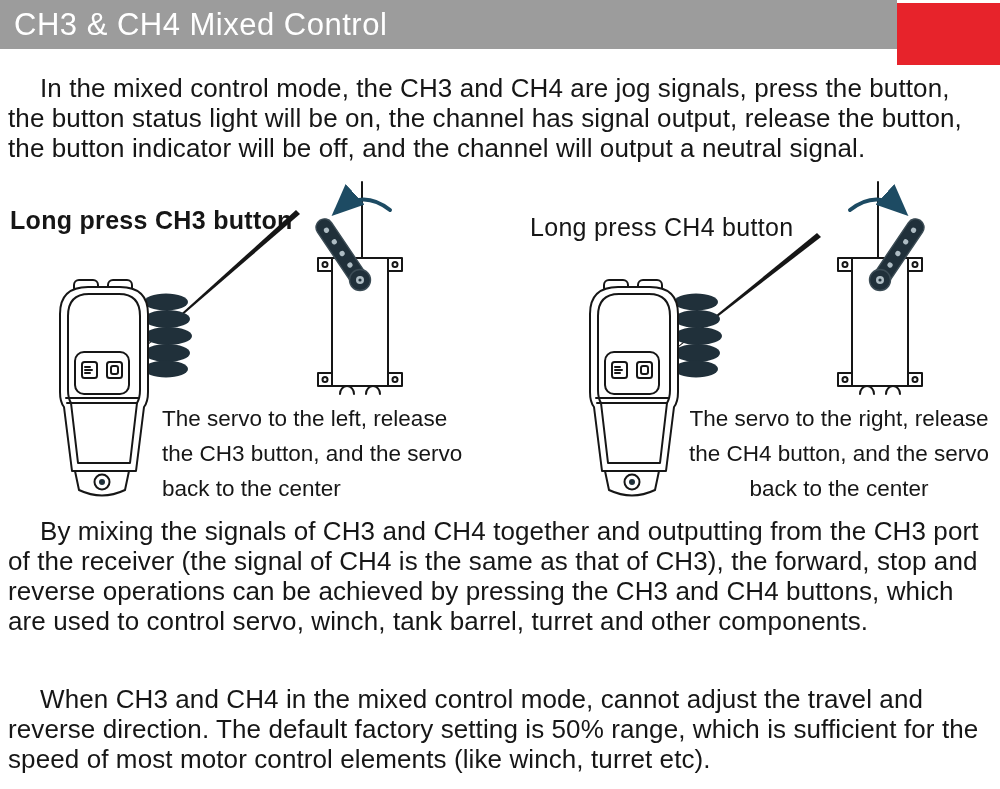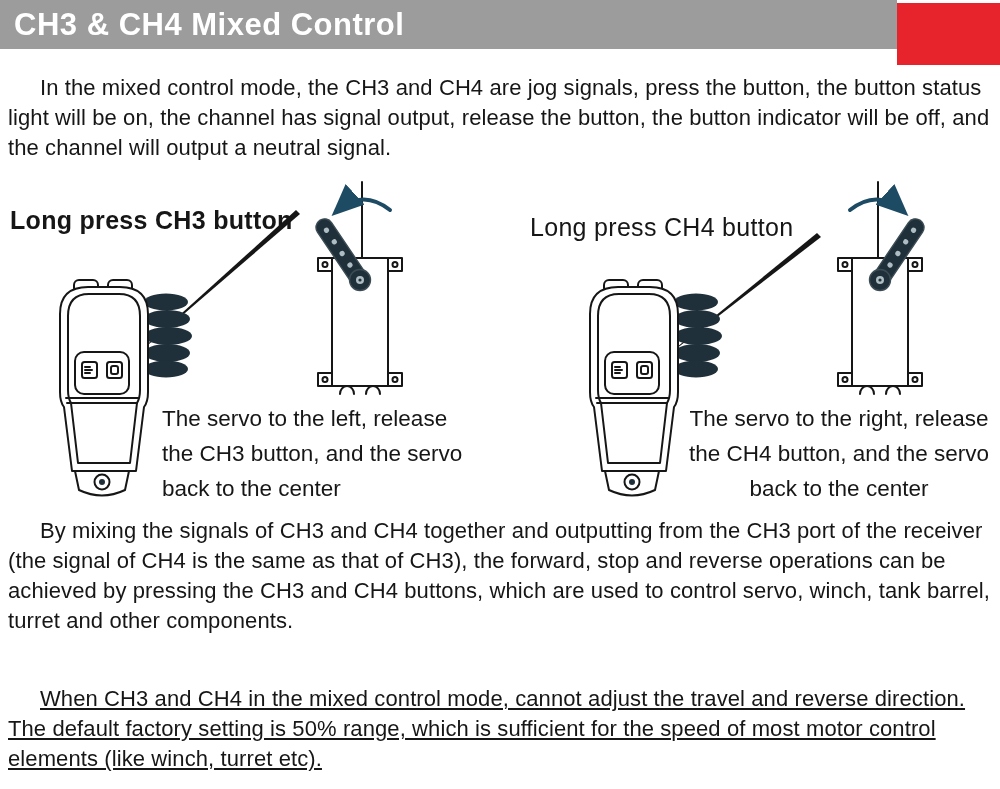--- a/index.html
+++ b/index.html
@@ -14,35 +14,35 @@
   body{
     width:1000px;height:789px;position:relative;background:#fff;
     font-family:"Liberation Sans", sans-serif;color:var(--ink);
     overflow:hidden;
   }
   .header-bar{
     position:absolute;left:0;top:8;width:897px;height:49px;
     background:var(--header-bar);
   }
   .header-bar h1{
-    margin:0;padding-left:14px;color:#fff;font-size:31px;font-weight:bold;
+    margin:0;padding-left:14px;color:#fff;font-size:31px;font-weight:normal;
     line-height:49px;letter-spacing:.5px;white-space:nowrap;
   }
   .header-accent{
     position:absolute;left:897px;top:3px;width:103px;height:62px;
     background:var(--accent-red);
   }
   .para{
     position:absolute;left:8px;width:985px;margin:0;
-    font-size:22px;line-height:30px;letter-spacing:.1px;
+    font-size:26px;line-height:30px;letter-spacing:.1px;
   }
   .para.indent{text-indent:32px;}
   .intro{top:73px;}
   .para-mixing{top:516px;}
-  .para-travel{top:684px;text-decoration:underline;}
+  .para-travel{top:684px;}
   .figure-label{
     position:absolute;font-size:25px;letter-spacing:.3px;white-space:nowrap;
   }
   .label-left{left:10px;top:206px;font-weight:bold;}
   .label-right{left:530px;top:213px;}
   .caption{
     position:absolute;font-size:22.5px;line-height:35px;
   }
   .caption-left{left:162px;top:401px;width:318px;}
   .caption-right{left:688px;top:401px;width:302px;text-align:center;}

